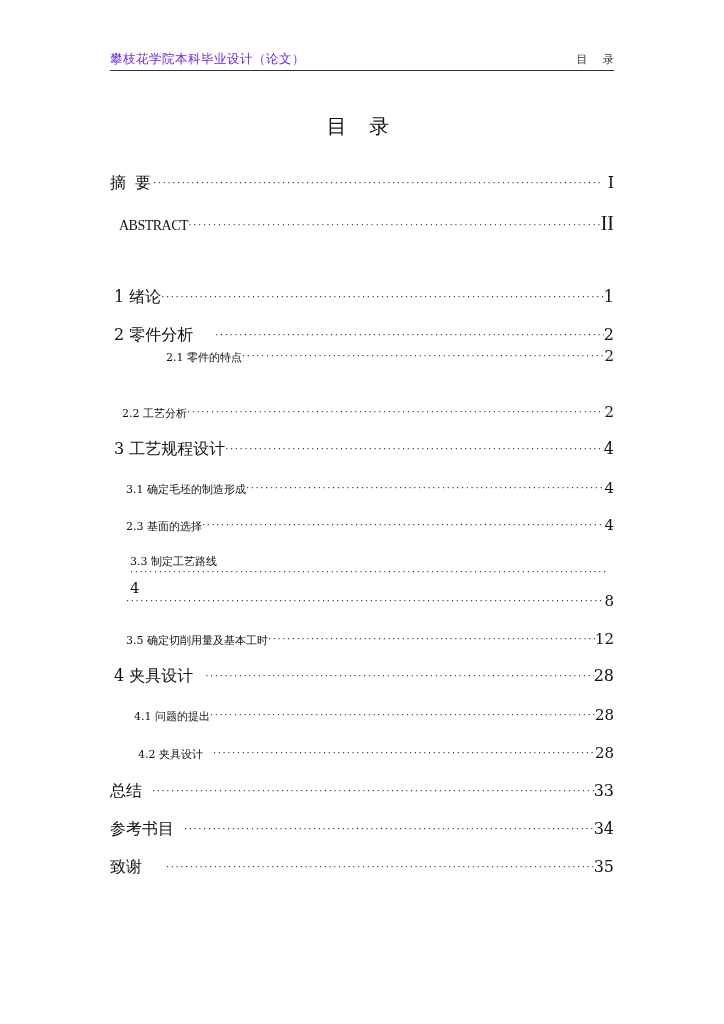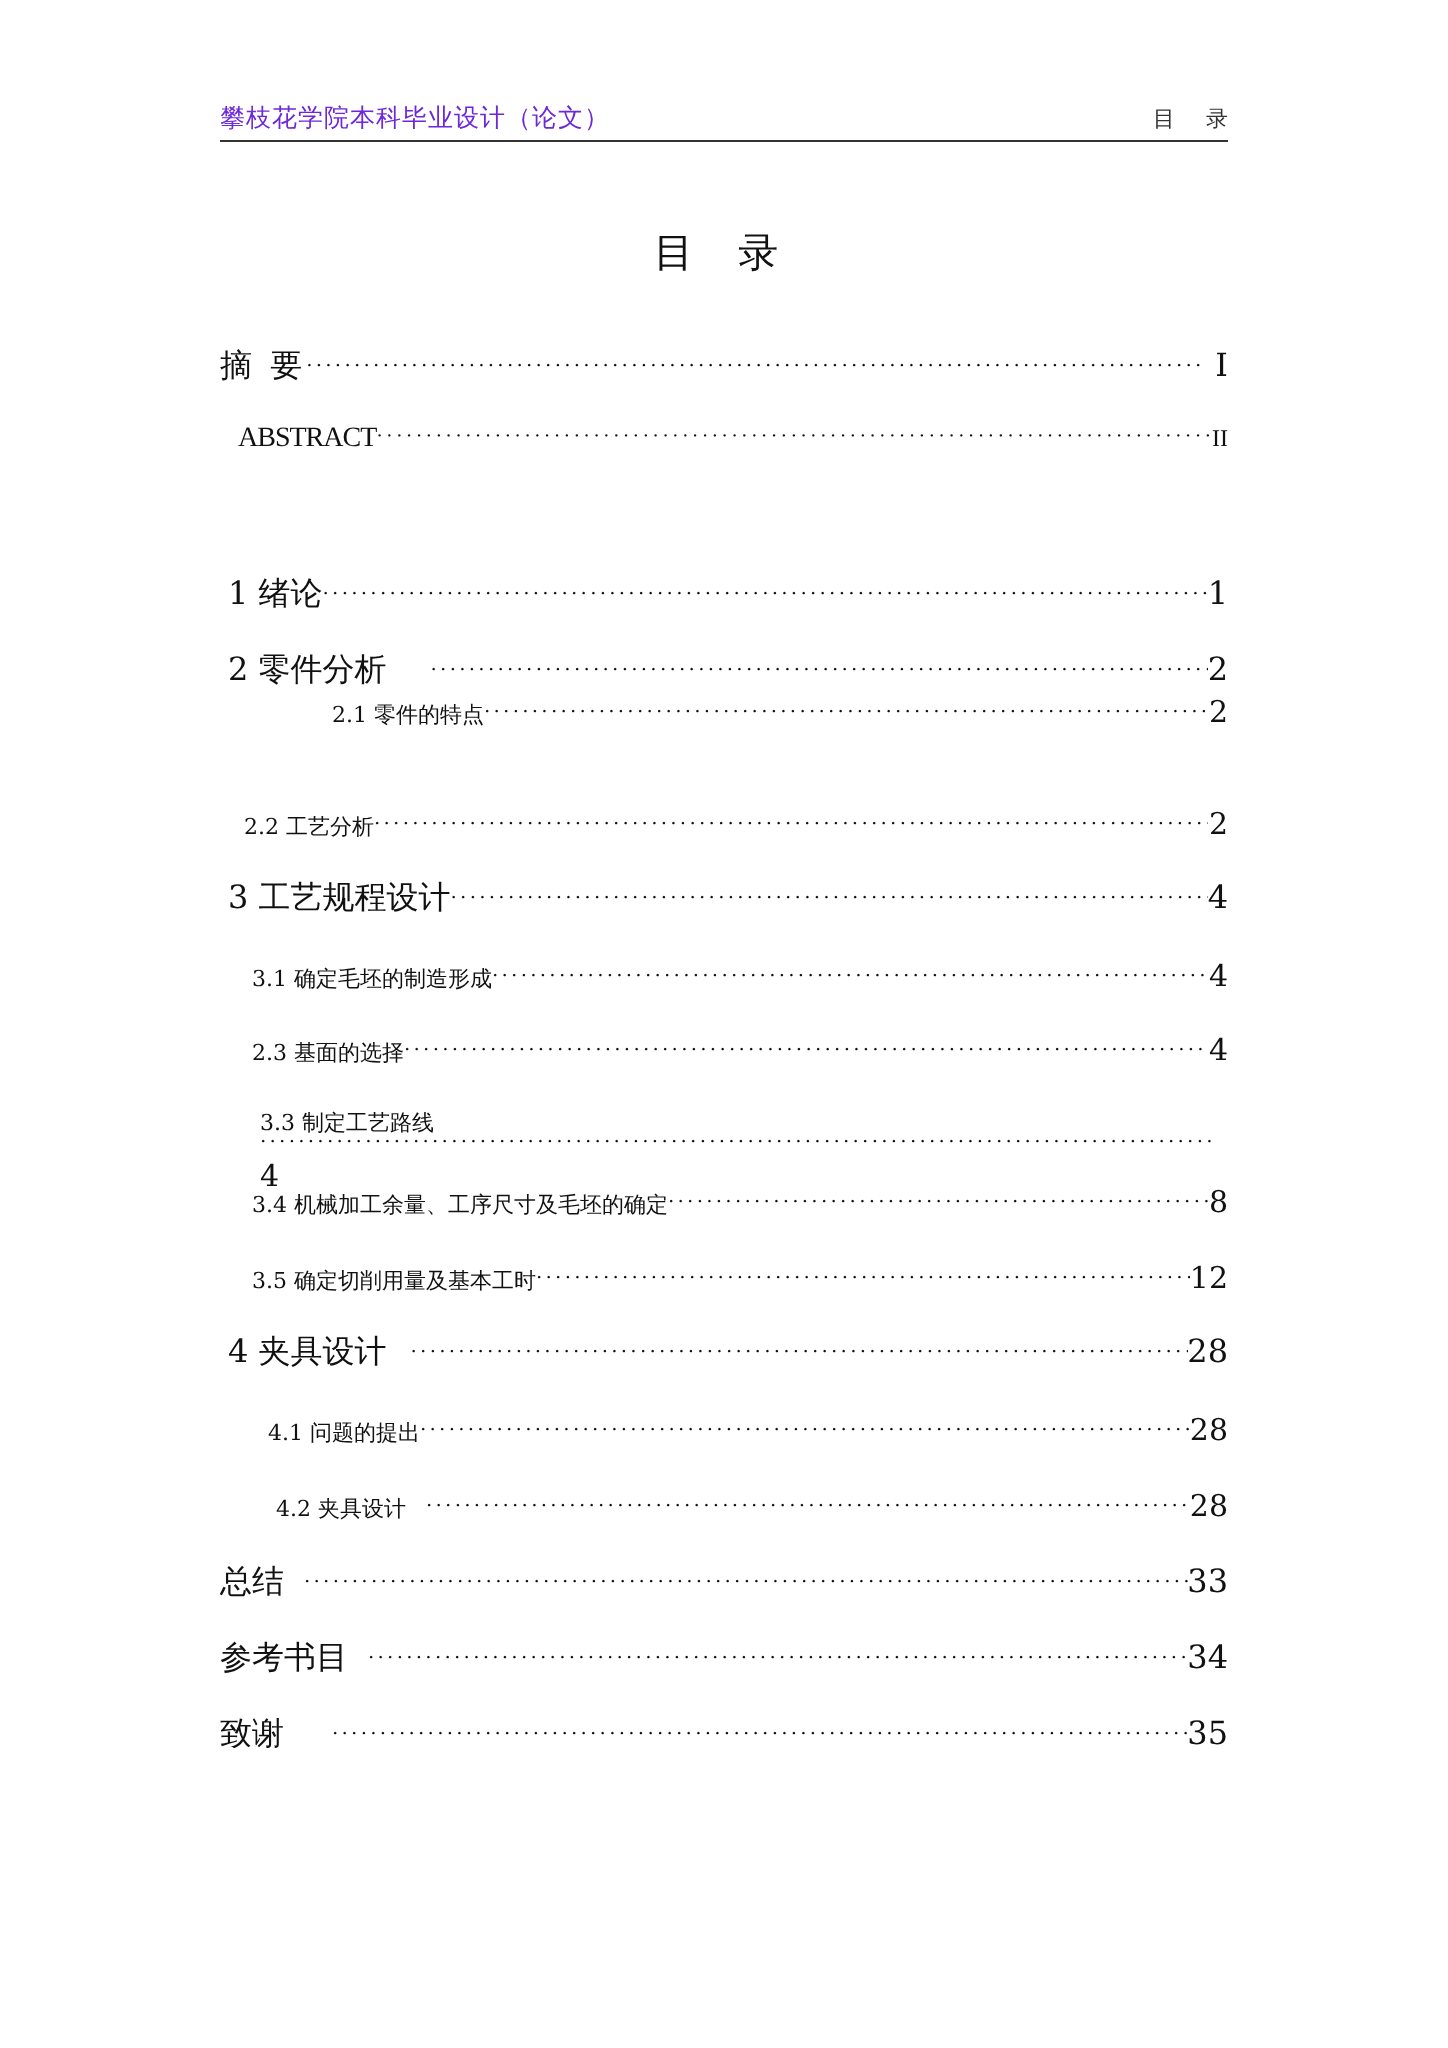--- a/index.html
+++ b/index.html
@@ -12,21 +12,21 @@
     .row { position: absolute; right: 110px; display: flex; align-items: baseline; }
     .row .label { white-space: nowrap; }
     .row .dots { flex: 1; overflow: hidden; white-space: nowrap; letter-spacing: 1.6px; font-size: 10px; line-height: 1; transform: translateY(-2px); }
     .row .page { white-space: nowrap; }
     .lvl0 { font-size: 16px; }
     .lvl0 .page { font-size: 16px; }
     .lvl1 { font-size: 16px; }
     .lvl2 { font-size: 11px; }
     .lvl2 .page { font-size: 15px; }
     .abstract { font-family: "Liberation Serif", serif; font-size: 14px; letter-spacing: -0.5px; }
-    .abstract .page { font-size: 12px; letter-spacing: 0; }
+    .abstract .page { font-size: 20px; letter-spacing: 0; }
   </style>
 </head>
 <body>
 
 <div class="header">
   <span class="header-left">攀枝花学院本科毕业设计（论文）</span>
   <span class="header-right">目 录</span>
 </div>
 
 <div class="title">目 录</div>
@@ -86,21 +86,20 @@
     <span class="page">4</span>
   </div>
 
   <div class="row lvl2" style="left:130px; top:554px;flex-direction:column;">
     <span class="label">3.3 制定工艺路线</span>
     <span class="dots">····································································································</span>
     <span class="page">4</span>
   </div>
 
   <div class="row lvl2" style="left:126px; top:592px;">
-    <span class="label">3.4 机械加工余量、工序尺寸及毛坯的确定</span>
     <span class="dots">····································································································</span>
     <span class="page">8</span>
   </div>
 
   <div class="row lvl2" style="left:126px; top:630px;">
     <span class="label">3.5 确定切削用量及基本工时</span>
     <span class="dots">····································································································</span>
     <span class="page">12</span>
   </div>
 

